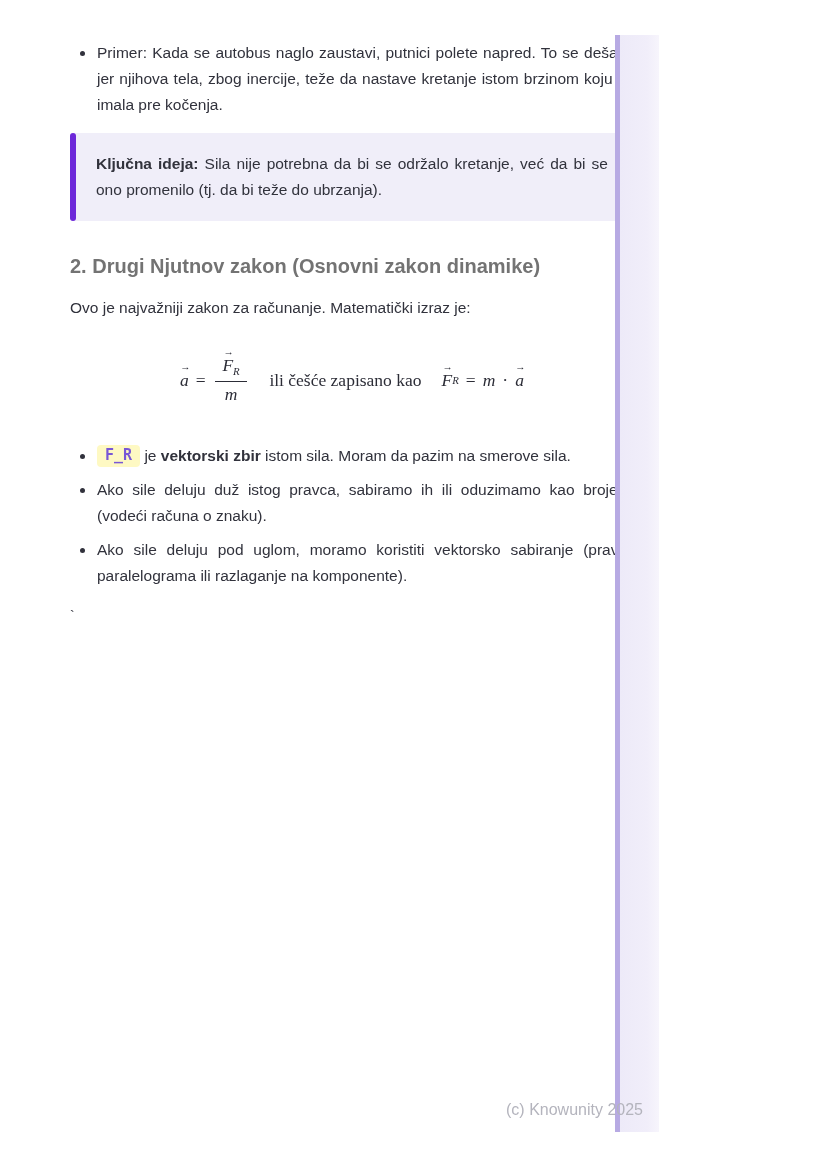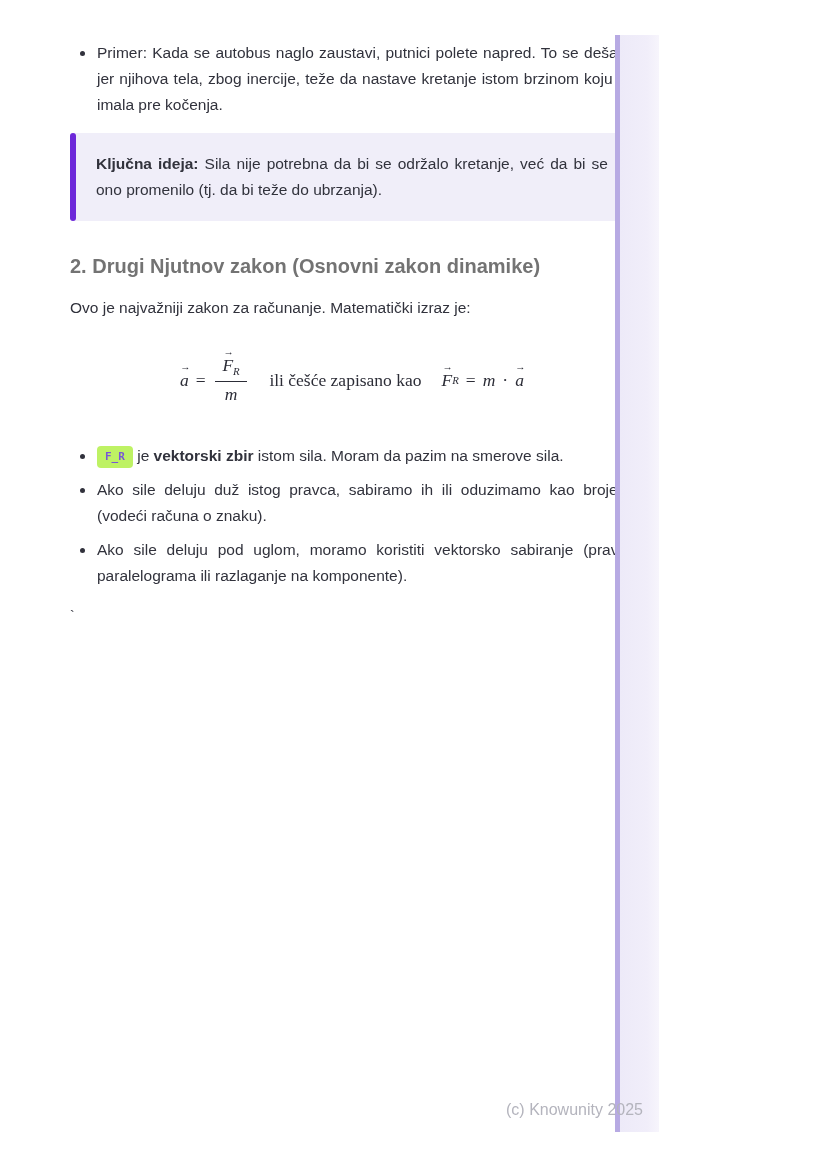--- a/index.html
+++ b/index.html
@@ -34,22 +34,22 @@
   .msub { font-size:0.62em; font-style:italic; vertical-align:-0.35em; }
   .op { margin:0 7px; }
   .frac { display:inline-flex; flex-direction:column; align-items:center; vertical-align:middle; margin:0 2px; }
   .frac .num { padding:0 6px 3px; }
   .frac .den { border-top:1.2px solid #2c2d37; padding:2px 10px 0; align-self:stretch; text-align:center; }
   .mid { margin:0 20px; }
 
   .blist { margin-top:24px; }
   .blist .bullet-row + .bullet-row { margin-top:8px; }
   .code-badge {
-    display:inline-block; background:#bef264; color:#7857d6;
-    font-family:"DejaVu Sans Mono", monospace; font-size:11px; font-weight:bold;
+    display:inline-block; background:#fef9c3; color:#7857d6;
+    font-family:"DejaVu Sans Mono", monospace; font-size:15px; font-weight:bold;
     padding:0 8px 1px; border-radius:4px; line-height:21px; vertical-align:1px;
   }
   .b { font-weight:bold; }
 
   .stray { margin-top:14px; font-size:14px; color:#31323c; }
 
   .side-panel { position:absolute; top:35px; right:37px; width:44px; height:1097px; z-index:1; }
   .side-line { position:absolute; left:0; top:0; bottom:0; width:5px; background:#b7aae3; }
   .side-fill { position:absolute; left:5px; right:0; top:0; bottom:0; background:linear-gradient(90deg,#edeaf8 0%, #f1eefa 70%, #f7f5fc 100%); }
 

